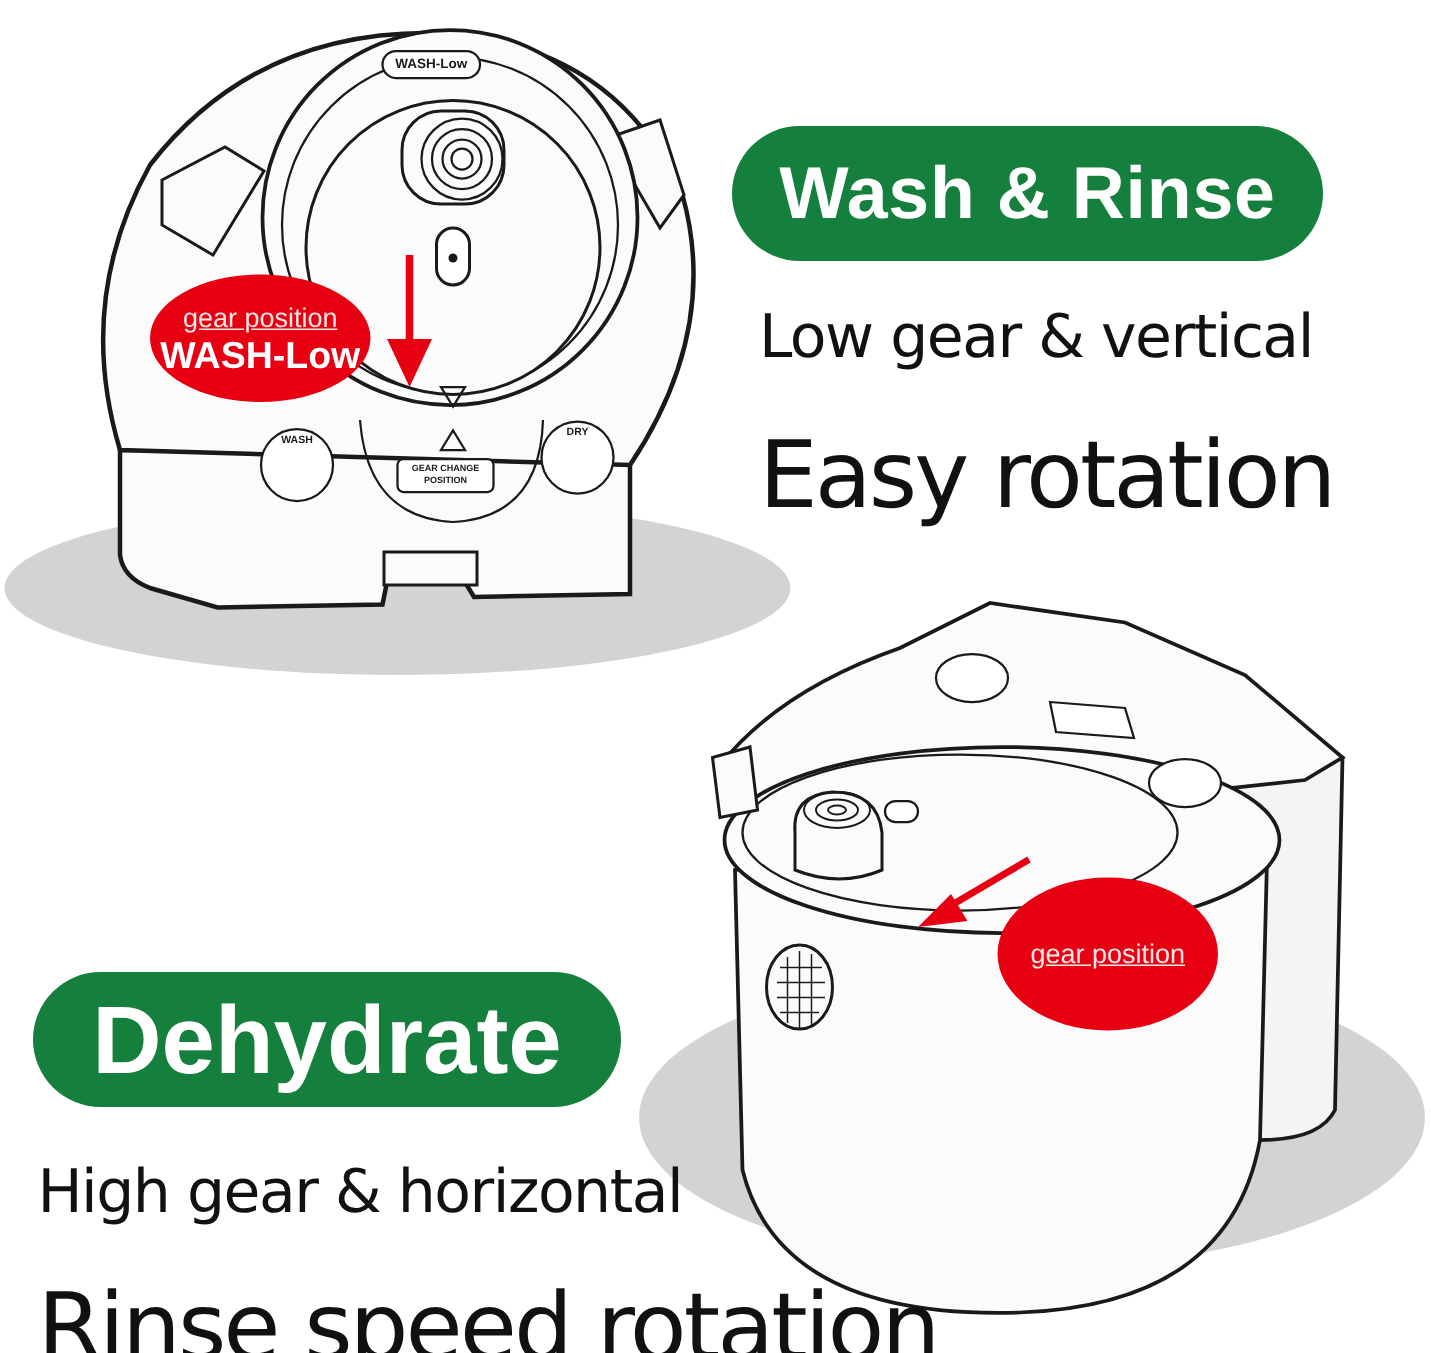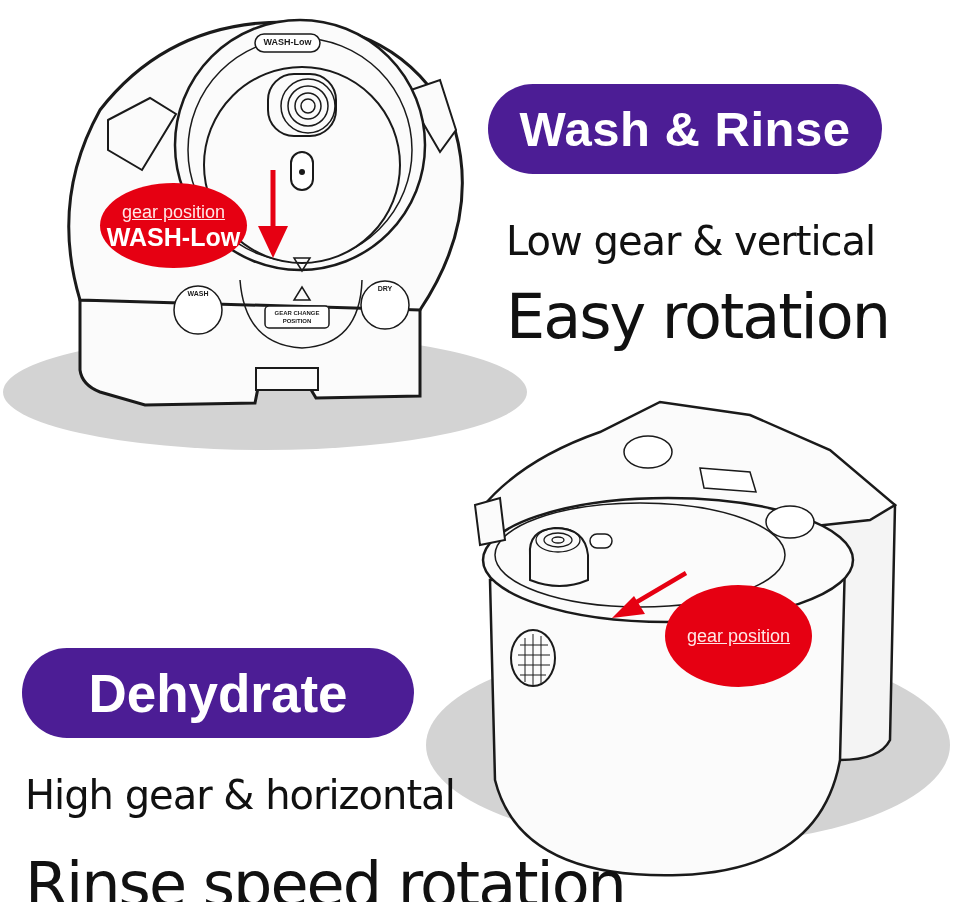--- a/index.html
+++ b/index.html
@@ -1,24 +1,24 @@
 <!DOCTYPE html>
 <html><head>
   <meta charset="utf-8">
   <style>
     html, body { margin: 0; padding: 0; background: #ffffff; }
     body { width: 954px; height: 902px; position: relative; overflow: hidden; font-family: "DejaVu Sans", sans-serif; }
     .abs { position: absolute; }
     .pill {
-      position: absolute; background: #4c1d95; color: #ffffff;
+      position: absolute; background: #15803d; color: #ffffff;
       border-radius: 48px; display: flex; align-items: center; justify-content: center;
       font-family: "Liberation Sans", sans-serif; font-weight: bold;
     }
     .pill-wash { left: 488px; top: 84px; width: 394px; height: 90px; font-size: 49px; letter-spacing: 0.5px; }
-    .pill-dehy { left: 22px; top: 648px; width: 392px; height: 90px; font-size: 53px; }
+    .pill-dehy { left: 22px; top: 648px; width: 392px; height: 90px; font-size: 64px; }
     .sub { position: absolute; font-family: "DejaVu Sans", sans-serif; color: #111; white-space: nowrap; letter-spacing: -1px; }
     .sub-small { font-size: 40px; }
     .sub-big { font-size: 62px; letter-spacing: -2px; margin-top: 28px; }
     .badge {
       position: absolute; background: #e60012; border-radius: 50%;
       color: #fff; text-align: center; display: flex; flex-direction: column; justify-content: center;
       font-family: "Liberation Sans", sans-serif;
     }
     .badge .l1 { font-size: 18px; line-height: 22px; color: #ffe6e6; text-decoration: underline; }
     .badge .l2 { font-size: 25px; line-height: 28px; font-weight: bold; }
@@ -72,21 +72,21 @@
 <div class="abs" style="left:367px;top:285px;width:36px;text-align:center;font:bold 7px 'Liberation Sans',sans-serif;color:#1a1a1a;">DRY</div>
 
 <div class="badge" style="left:100px;top:183px;width:147px;height:85px;">
   <span class="l1">gear position</span>
   <span class="l2">WASH-Low</span>
 </div>
 
 <div class="pill pill-wash">
   <span>Wash &amp; Rinse</span>
 </div>
-<div class="sub sub-small" style="left:506px;top:202px;margin-top:16px;">Low gear &amp; vertical</div>
+<div class="sub sub-small" style="left:506px;top:202px;">Low gear &amp; vertical</div>
 <div class="sub sub-big" style="left:506px;top:252px;">Easy rotation</div>
 
 <svg width="954" height="902" viewBox="0 0 954 902" style="left:0;top:0;">
 
   <ellipse cx="688" cy="745" rx="262" ry="100" fill="#d3d3d3"></ellipse>
 
   <path d="M820 470 L895 505 L890 740 Q880 760 840 760 L820 760 Z" fill="#f4f4f4" stroke="#1a1a1a" stroke-width="2.5"></path>
 
   <path d="M480 510 Q520 460 600 432 L660 402 L750 415 L830 450 L895 505 L870 520 L500 560 Z" fill="#fbfbfb" stroke="#1a1a1a" stroke-width="2.5"></path>
 

